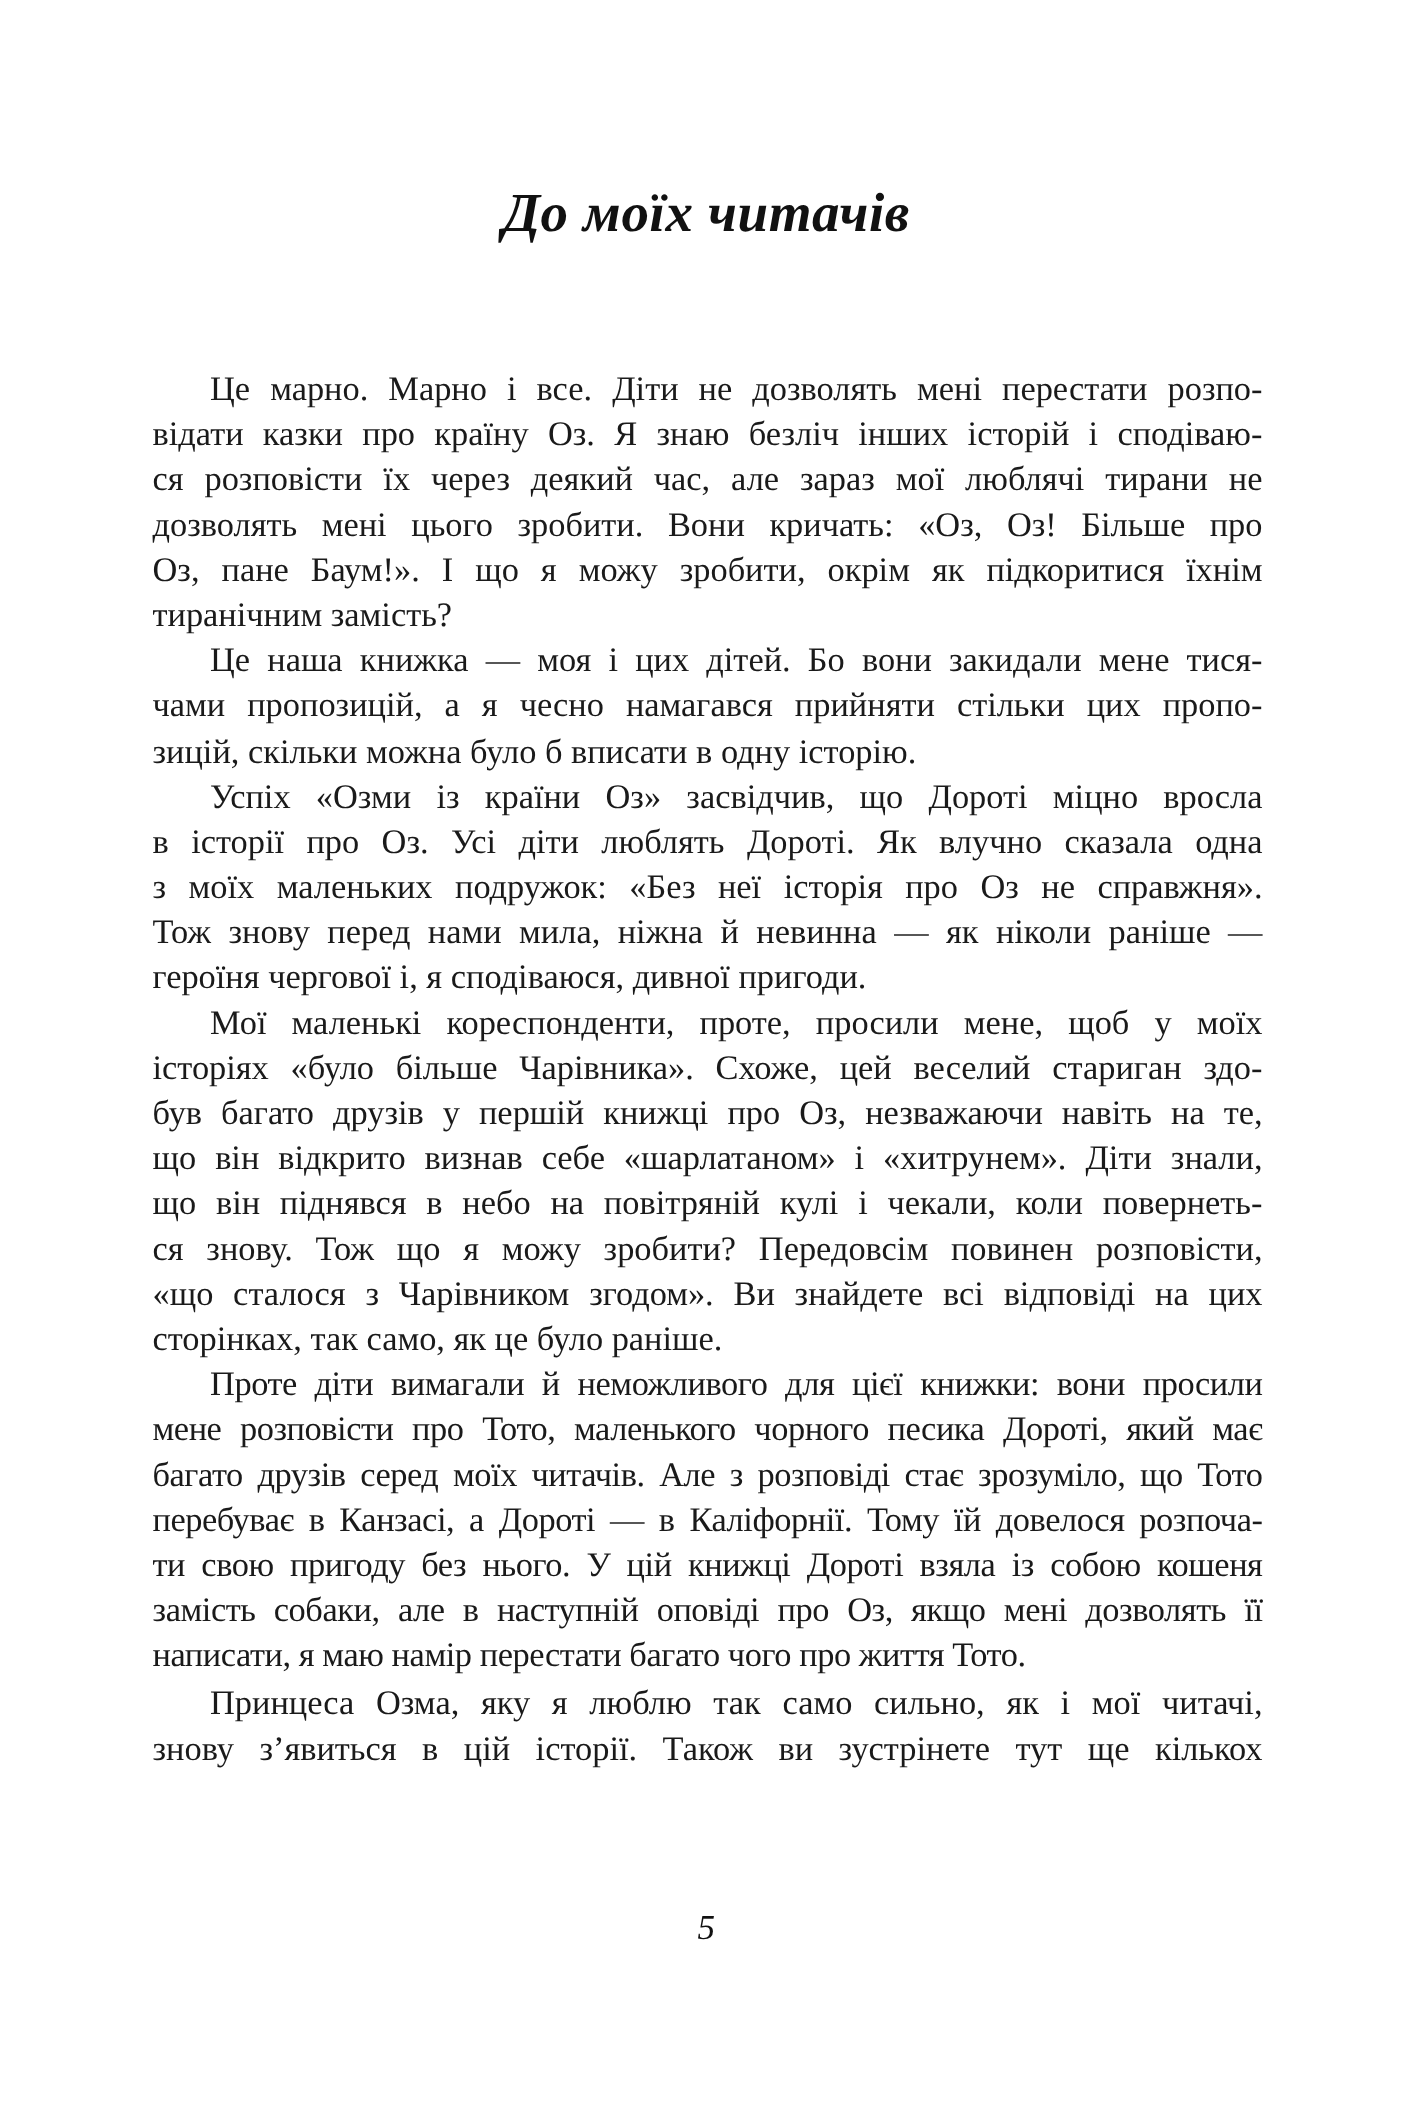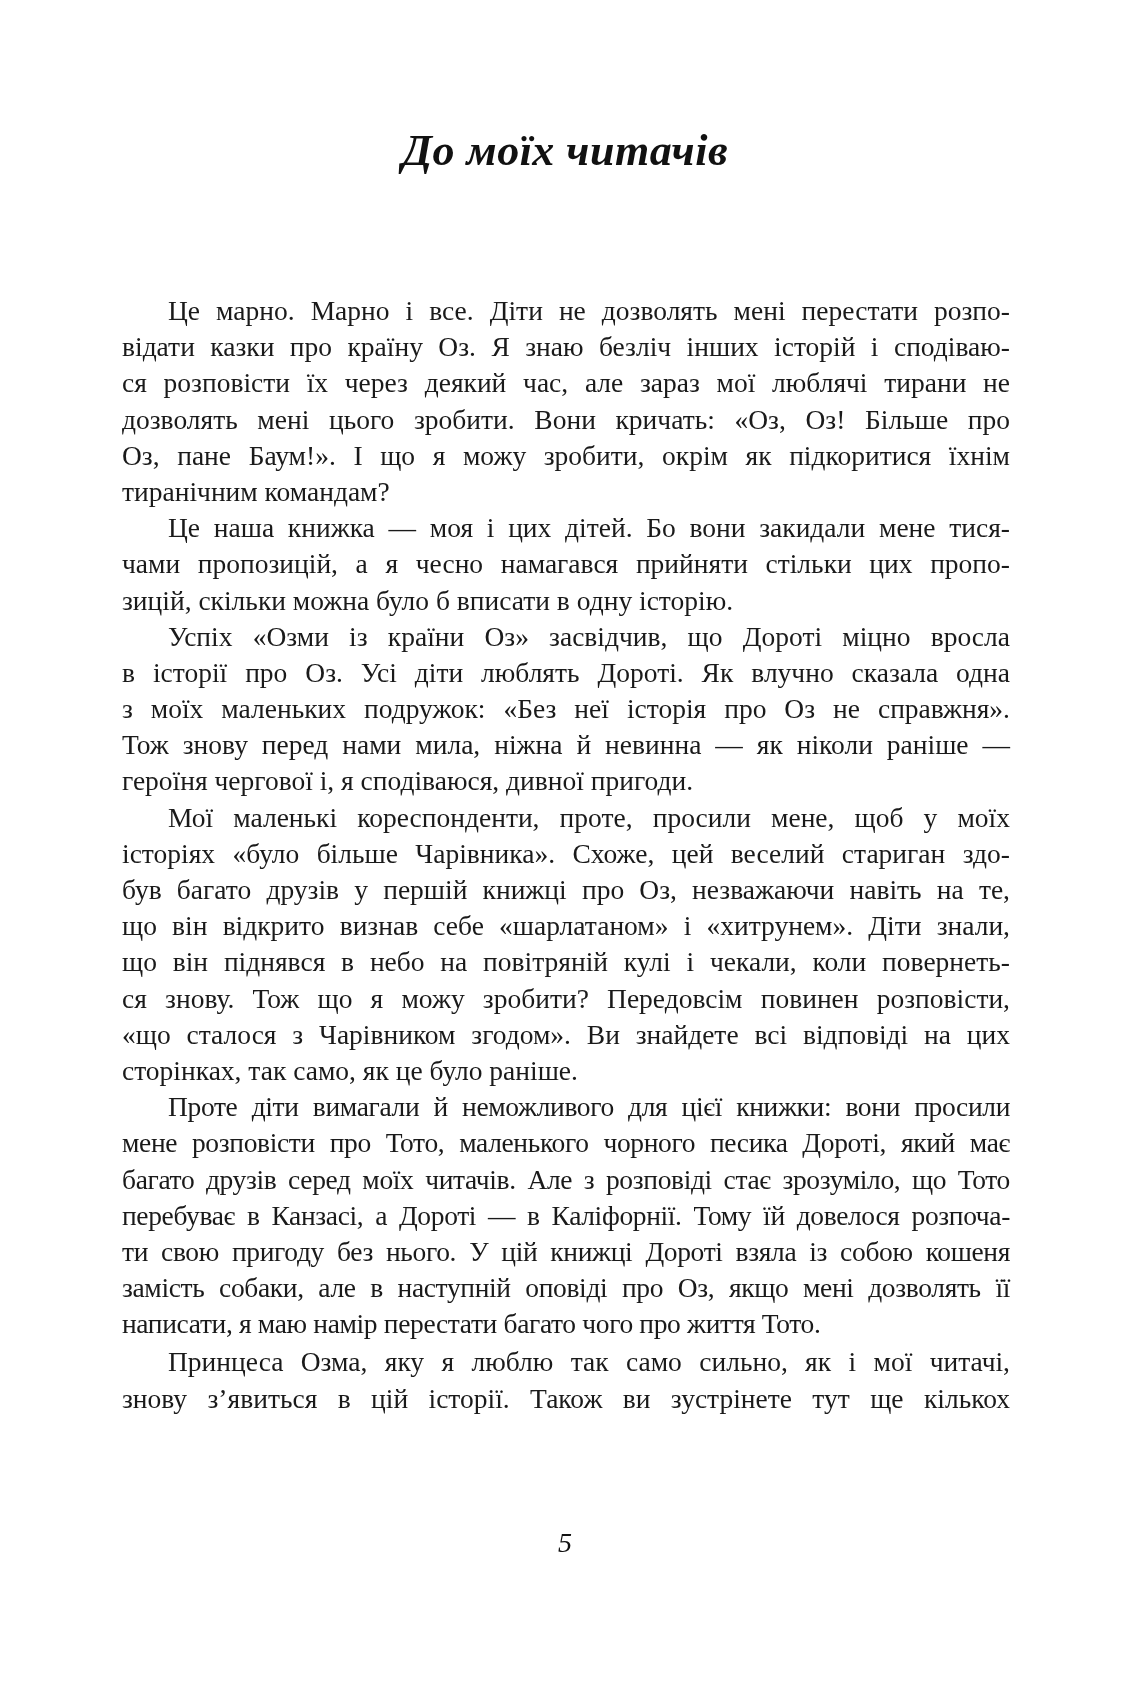--- a/index.html
+++ b/index.html
@@ -10,21 +10,21 @@
     body {
       width: 1130px;
       height: 1693px;
       position: relative;
       overflow: hidden;
       color: #1a1a1a;
       font-family: "Liberation Serif", "DejaVu Serif", serif;
     }
     .page-title {
       position: absolute;
-      top: 94px;
+      top: 114px;
       left: 0;
       width: 1130px;
       text-align: center;
       font-style: italic;
       font-size: 44px;
       line-height: 56px;
       letter-spacing: 0.5px;
       color: #111;
     }
     .body-text {
@@ -68,21 +68,21 @@
 <h1 class="page-title">До моїх читачів</h1>
 
 <div class="body-text">
 
   <div>
     <span class="line indent">Це марно. Марно і все. Діти не дозволять мені перестати розпо-</span>
     <span class="line">відати казки про країну Оз. Я знаю безліч інших історій і сподіваю-</span>
     <span class="line">ся розповісти їх через деякий час, але зараз мої люблячі тирани не</span>
     <span class="line">дозволять мені цього зробити. Вони кричать: «Оз, Оз! Більше про</span>
     <span class="line">Оз, пане Баум!». І що я можу зробити, окрім як підкоритися їхнім</span>
-    <span class="line last">тиранічним командам?</span>
+    <span class="line last">тиранічним замість?</span>
   </div>
 
   <div>
     <span class="line indent">Це наша книжка — моя і цих дітей. Бо вони закидали мене тися-</span>
     <span class="line">чами пропозицій, а я чесно намагався прийняти стільки цих пропо-</span>
     <span class="line last">зицій, скільки можна було б вписати в одну історію.</span>
   </div>
 
   <div>
     <span class="line indent">Успіх «Озми із країни Оз» засвідчив, що Дороті міцно вросла</span>

